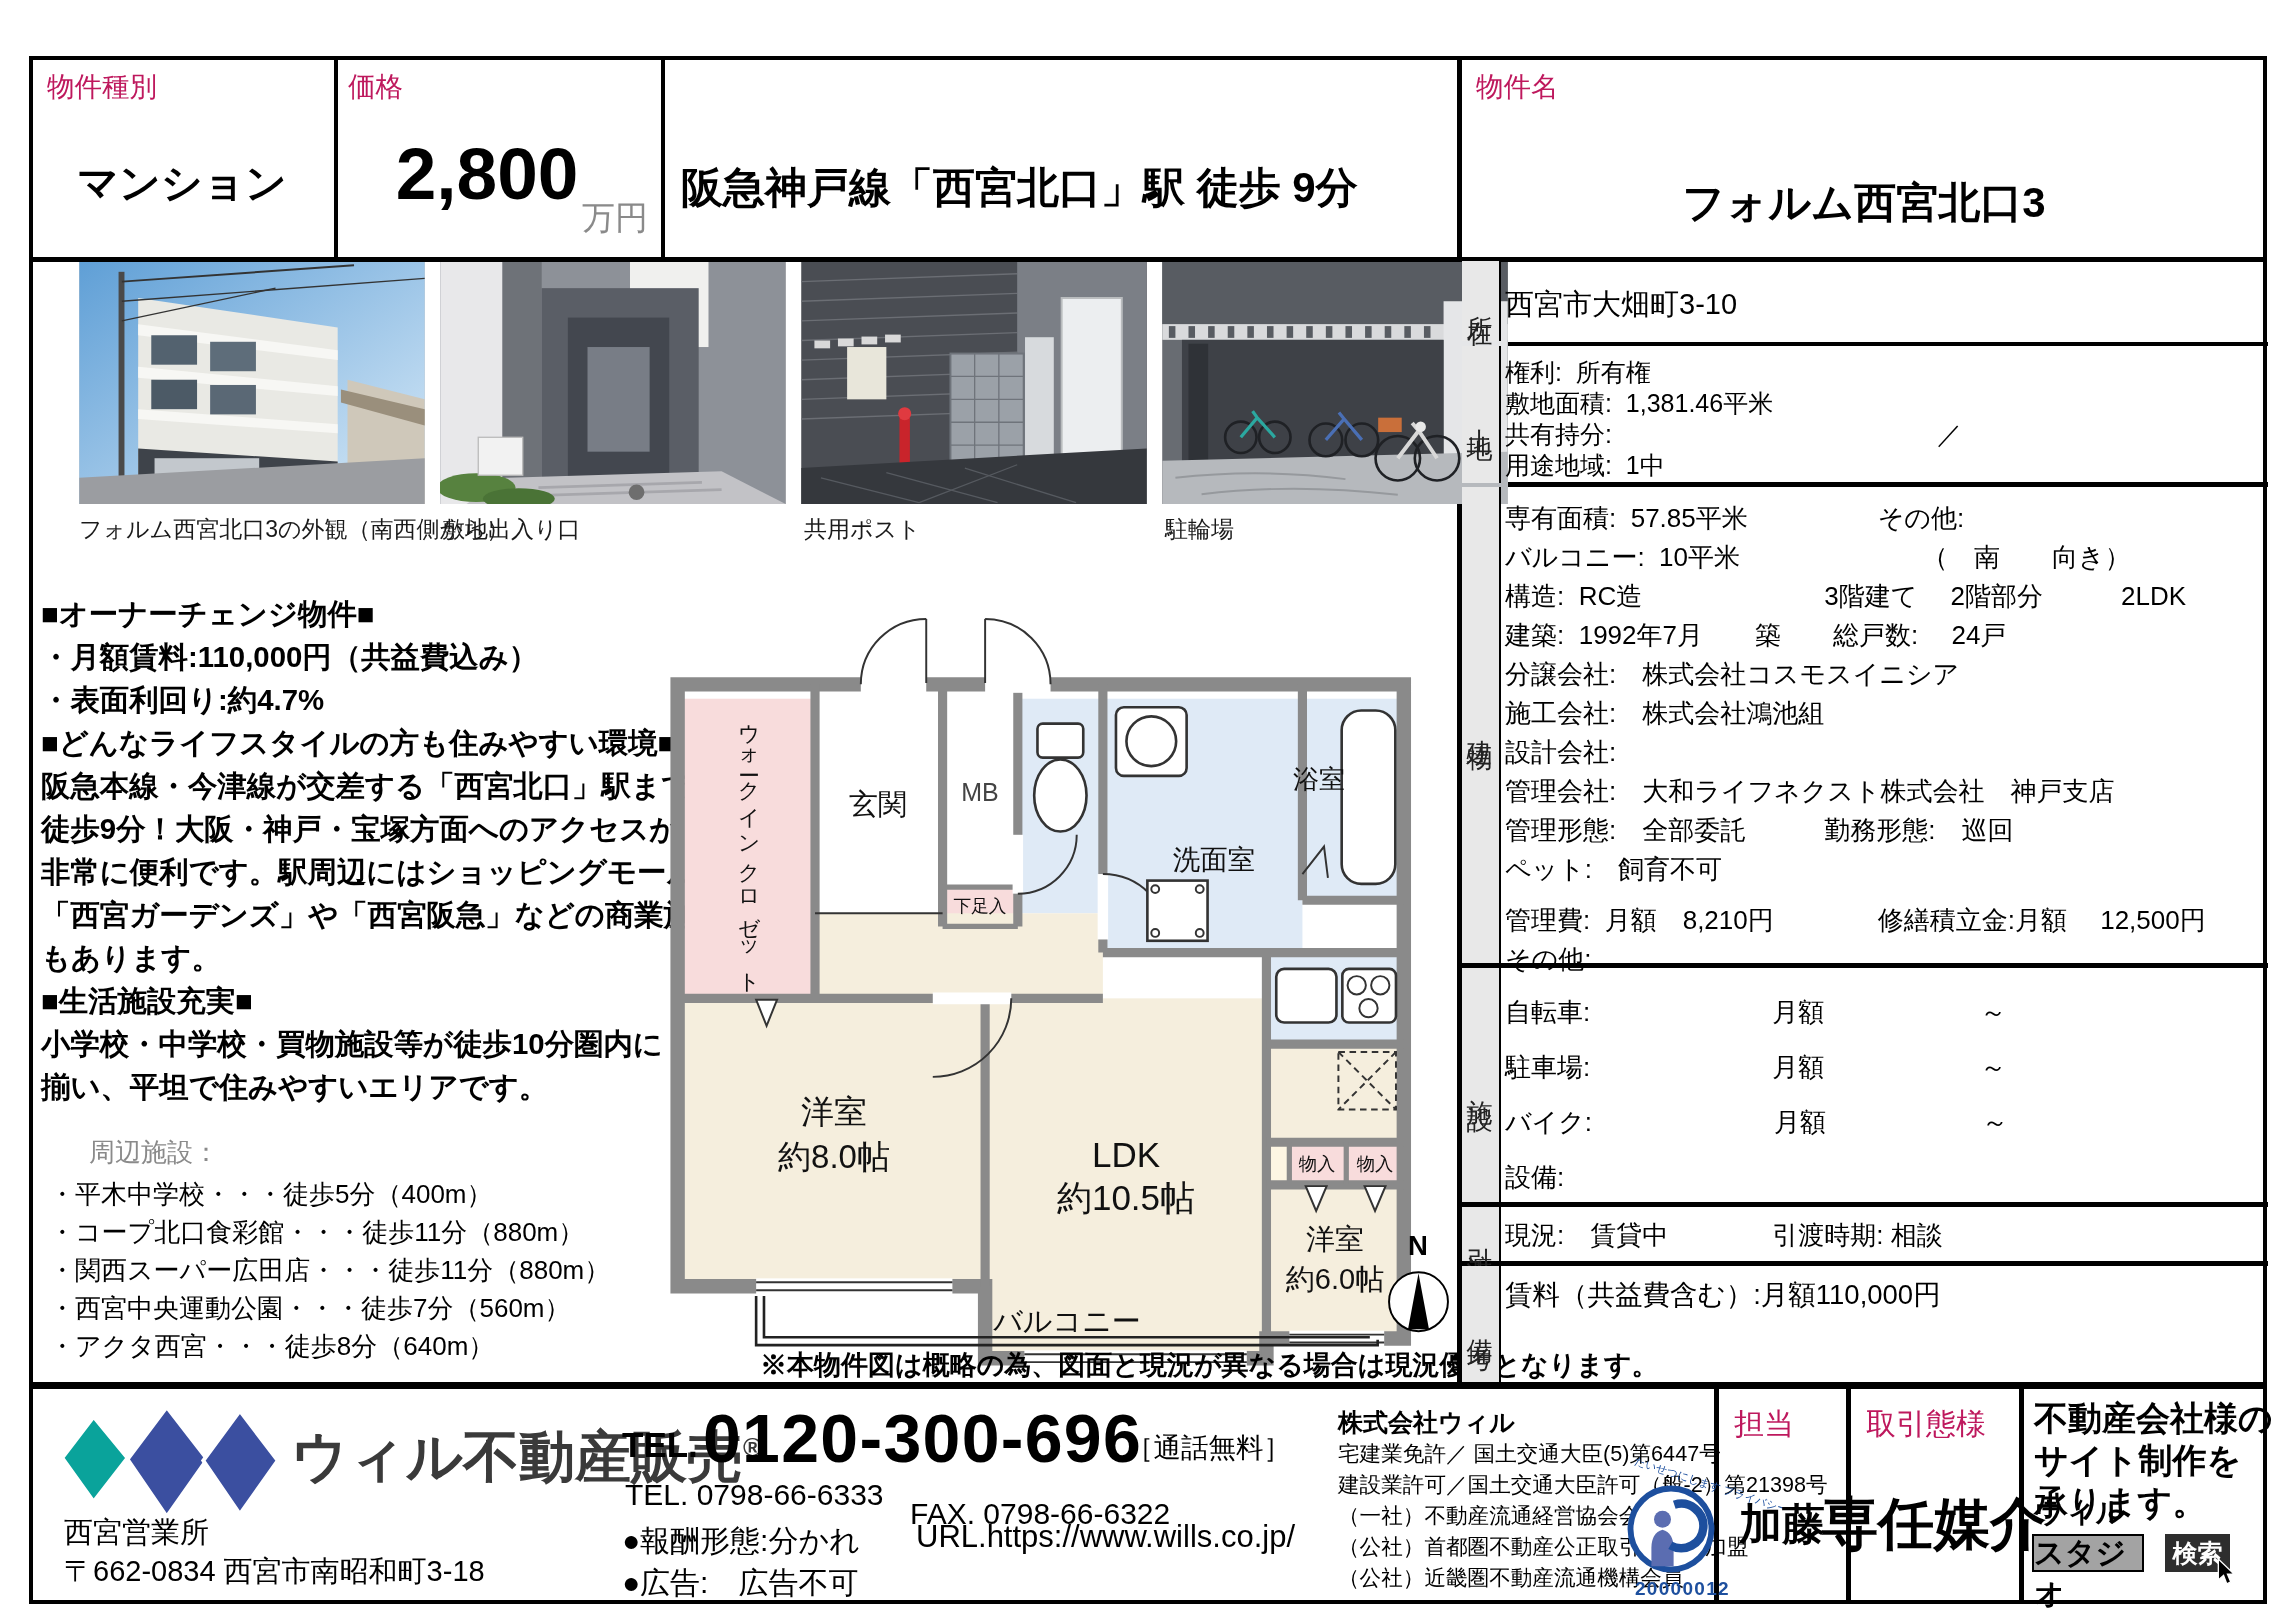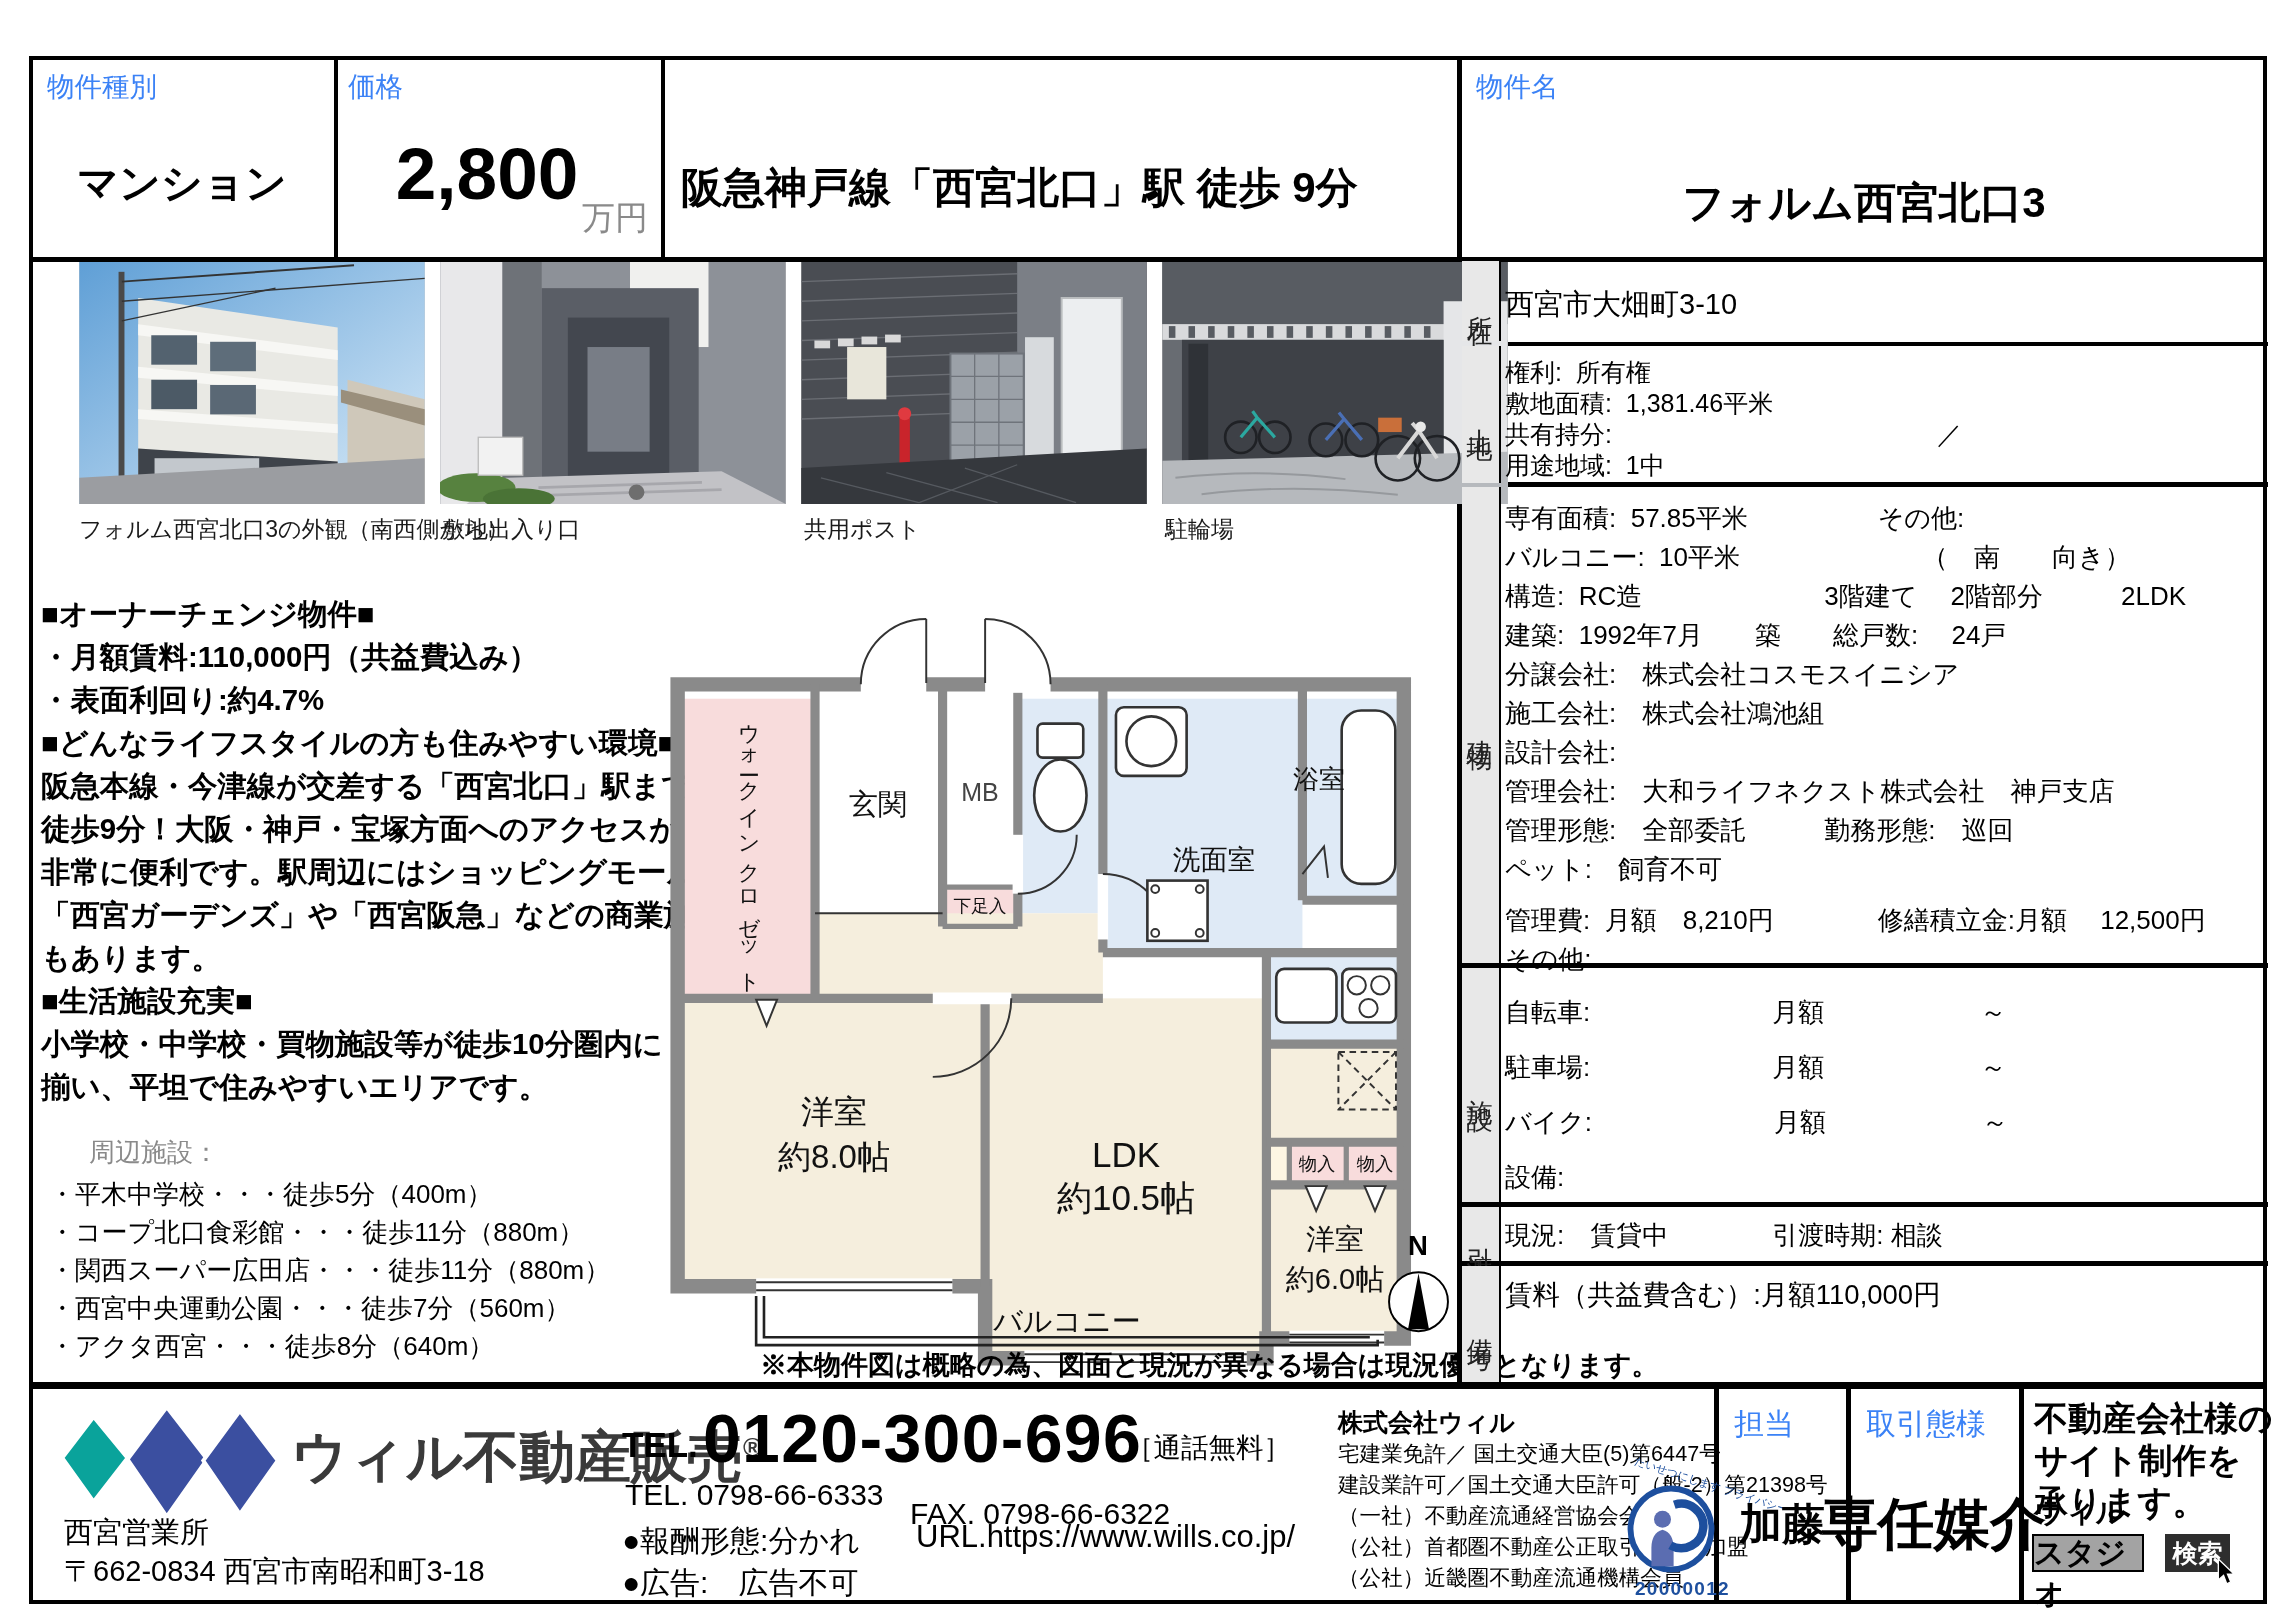--- a/index.html
+++ b/index.html
@@ -6,21 +6,21 @@
   body{
     width:2295px;height:1622px;position:relative;background:#ffffff;
     font-family:"Liberation Sans",sans-serif;color:#000;
   }
   .abs{position:absolute;}
   .nowrap{white-space:nowrap;}
   .bold{font-weight:bold;}
   .gray{color:#8a8a8a;}
   .line{position:absolute;background:#000;}
   .frame{position:absolute;left:29.4px;top:56px;width:2238px;height:1548px;border:4.6px solid #000;box-sizing:border-box;}
-  .cell-label{position:absolute;color:#3b82f6;font-size:27.5px;font-family:Liberation Mono, monospace;}
+  .cell-label{position:absolute;color:#be185d;font-size:27.5px;font-family:Liberation Mono, monospace;}
   .center-text{transform:translate(-50%,-50%);text-align:center;}
   .vstrip{position:absolute;left:1462px;width:37px;background:#e8e8e8;border-right:2px solid #000;display:flex;align-items:center;justify-content:center;}
   .vstrip span{writing-mode:vertical-rl;text-orientation:upright;font-size:26px;letter-spacing:6.5px;color:#222;}
   .sec-lines{position:absolute;left:1505px;width:753px;font-size:26px;}
   .sec-lines>div{white-space:pre;}
   .photo{position:absolute;top:262px;width:346px;height:242px;overflow:hidden;background:#ccc;}
   .caption{position:absolute;top:514px;font-size:23px;color:#1a1a1a;}
   .desc-line{white-space:pre;}
   .plan-label{position:absolute;transform:translate(-50%,-50%);text-align:center;white-space:nowrap;color:#111;}
   .search-box{position:absolute;left:2032px;top:1534px;width:112px;height:38px;border:2.6px solid #000;box-sizing:border-box;

